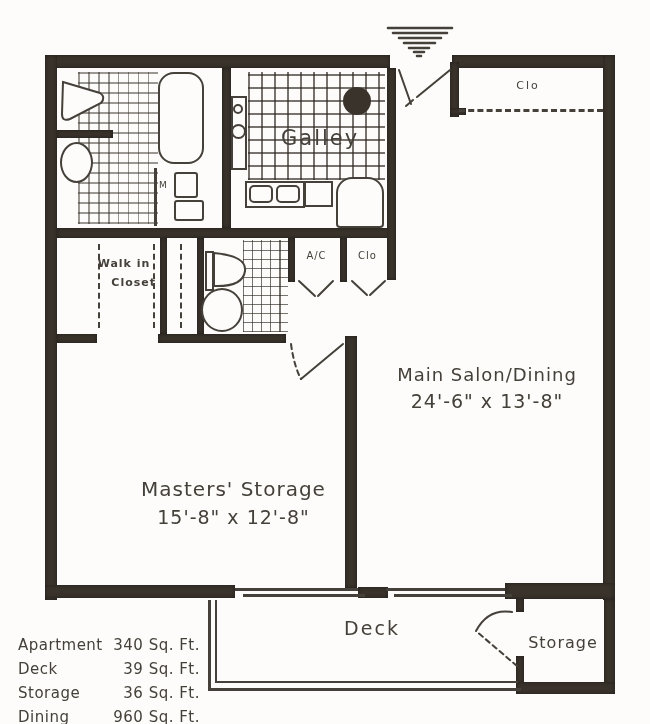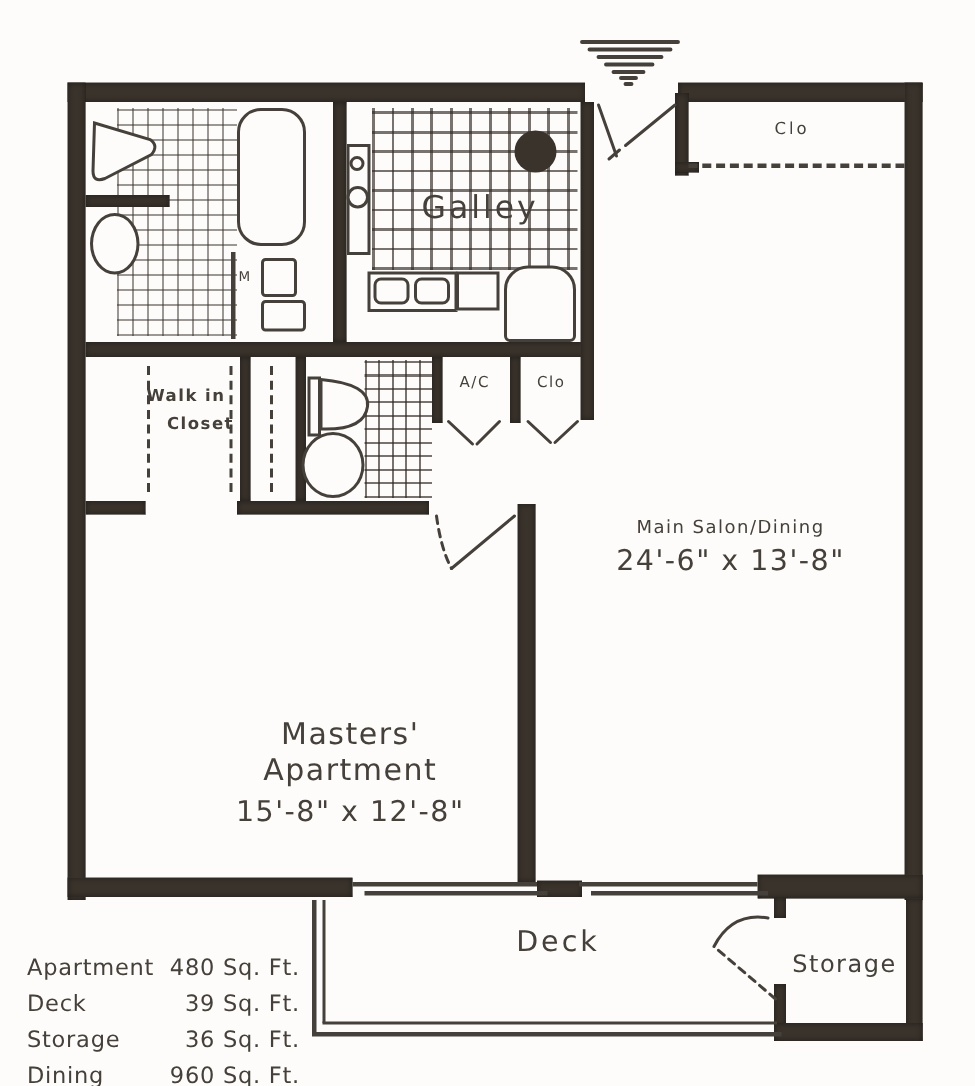--- a/index.html
+++ b/index.html
@@ -130,35 +130,35 @@
 
   <div class="lbl" style="left:281px;top:126px;font-size:21px;letter-spacing:2px;text-align:center;">Galley</div>
   <div class="lbl ctr" style="left:468px;top:79px;width:120px;font-size:11px;letter-spacing:2px;">Clo</div>
   <div class="lbl ctr" style="left:92px;top:254px;width:64px;font-size:11px;line-height:19px;white-space:normal;font-weight:bold;">
     <span style="display:block;">Walk in</span>
     <span style="display:block;text-align:right;">Closet</span>
   </div>
   <div class="lbl ctr" style="left:294px;top:250px;width:45px;font-size:10px;">A/C</div>
   <div class="lbl ctr" style="left:345px;top:250px;width:45px;font-size:10px;">Clo</div>
   <div class="lbl ctr" style="left:382px;top:344px;width:210px;white-space:normal;">
-    <div style="font-size:12px;">Main Salon/Dining</div>
+    <div style="font-size:18px;margin-top:20px;">Main Salon/Dining</div>
     <div style="font-size:19px;margin-top:5px;">24'-6" x 13'-8"</div>
   </div>
   <div class="lbl ctr" style="left:126px;top:477px;width:215px;white-space:normal;">
-    <div style="font-size:20px;">Masters' Apartment</div>
+    <div style="font-size:20px;">Masters' Storage</div>
     <div style="font-size:19px;margin-top:5px;">15'-8" x 12'-8"</div>
   </div>
   <div class="lbl ctr" style="left:337px;top:617px;width:70px;font-size:19px;letter-spacing:2px;">Deck</div>
   <div class="lbl ctr" style="left:518px;top:633px;width:90px;font-size:16px;">Storage</div>
   <div class="lbl" style="left:159px;top:180px;font-size:9px;">M</div>
 
   <div class="table">
     <div class="trow">
       <span>Apartment</span>
-      <span>480 Sq. Ft.</span>
+      <span>340 Sq. Ft.</span>
     </div>
     <div class="trow">
       <span>Deck</span>
       <span>39 Sq. Ft.</span>
     </div>
     <div class="trow">
       <span>Storage</span>
       <span>36 Sq. Ft.</span>
     </div>
     <div class="trow">

